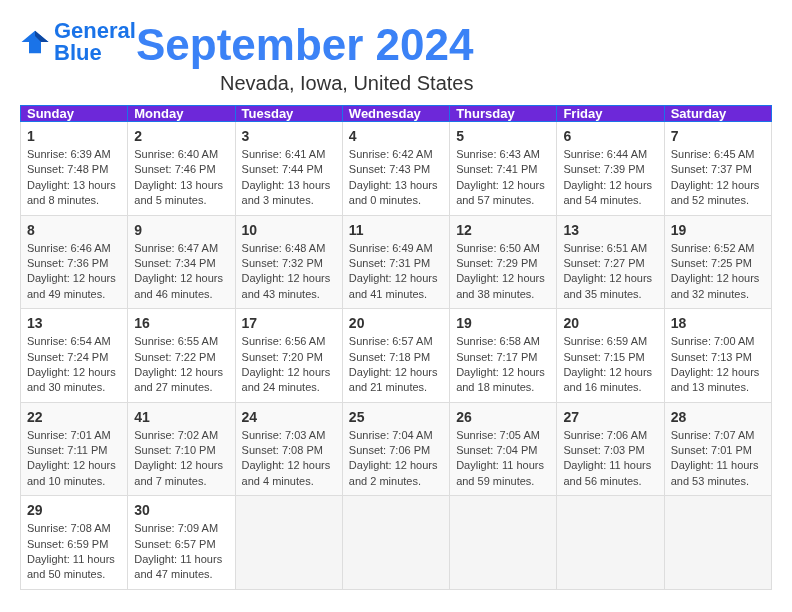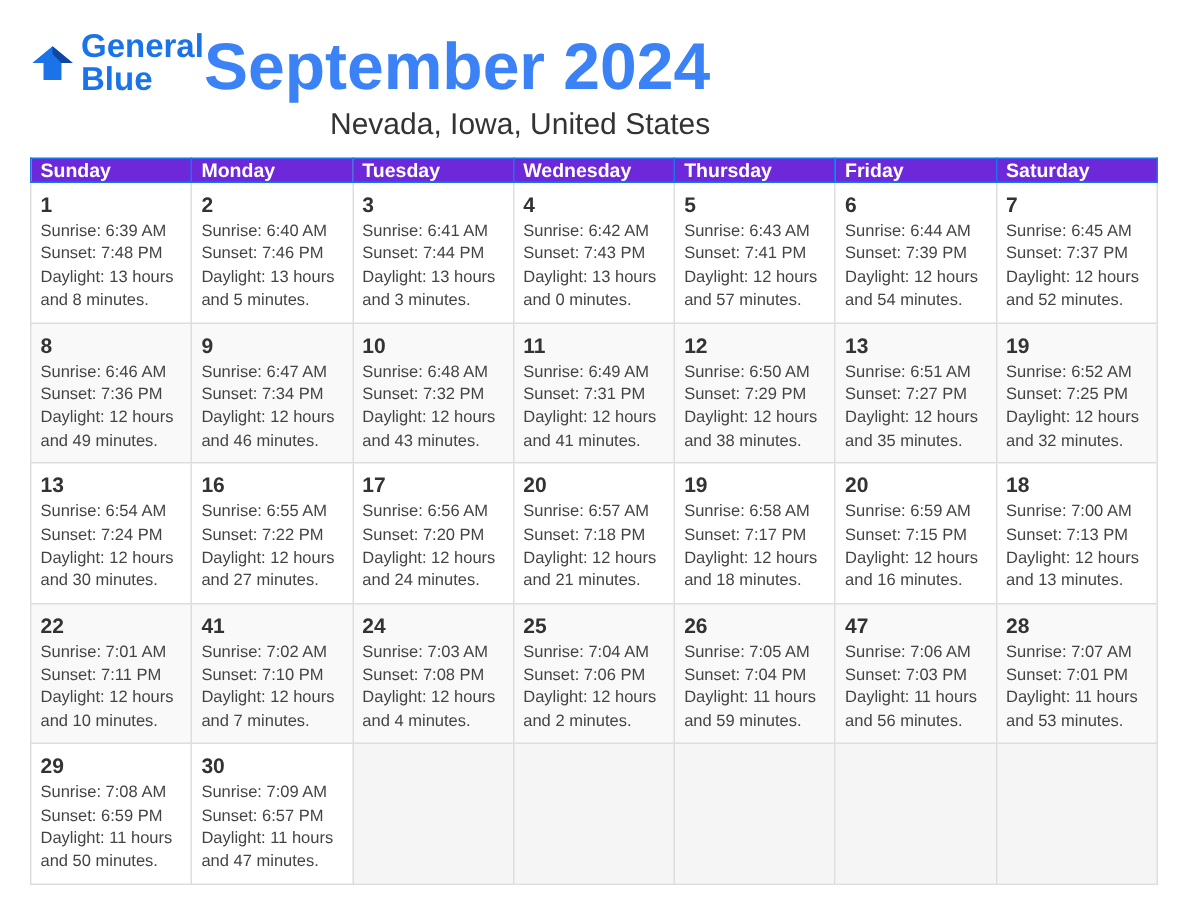--- a/index.html
+++ b/index.html
@@ -227,21 +227,21 @@
         </td>
         <td>
           <span class="day-number">25</span>
           <div class="day-info">Sunrise: 7:04 AM<br>Sunset: 7:06 PM<br>Daylight: 12 hours<br>and 2 minutes.<br></div>
         </td>
         <td>
           <span class="day-number">26</span>
           <div class="day-info">Sunrise: 7:05 AM<br>Sunset: 7:04 PM<br>Daylight: 11 hours<br>and 59 minutes.<br></div>
         </td>
         <td>
-          <span class="day-number">47</span>
+          <span class="day-number">27</span>
           <div class="day-info">Sunrise: 7:06 AM<br>Sunset: 7:03 PM<br>Daylight: 11 hours<br>and 56 minutes.<br></div>
         </td>
         <td>
           <span class="day-number">28</span>
           <div class="day-info">Sunrise: 7:07 AM<br>Sunset: 7:01 PM<br>Daylight: 11 hours<br>and 53 minutes.<br></div>
         </td>
       </tr>
       <tr>
         <td>
           <span class="day-number">29</span>

